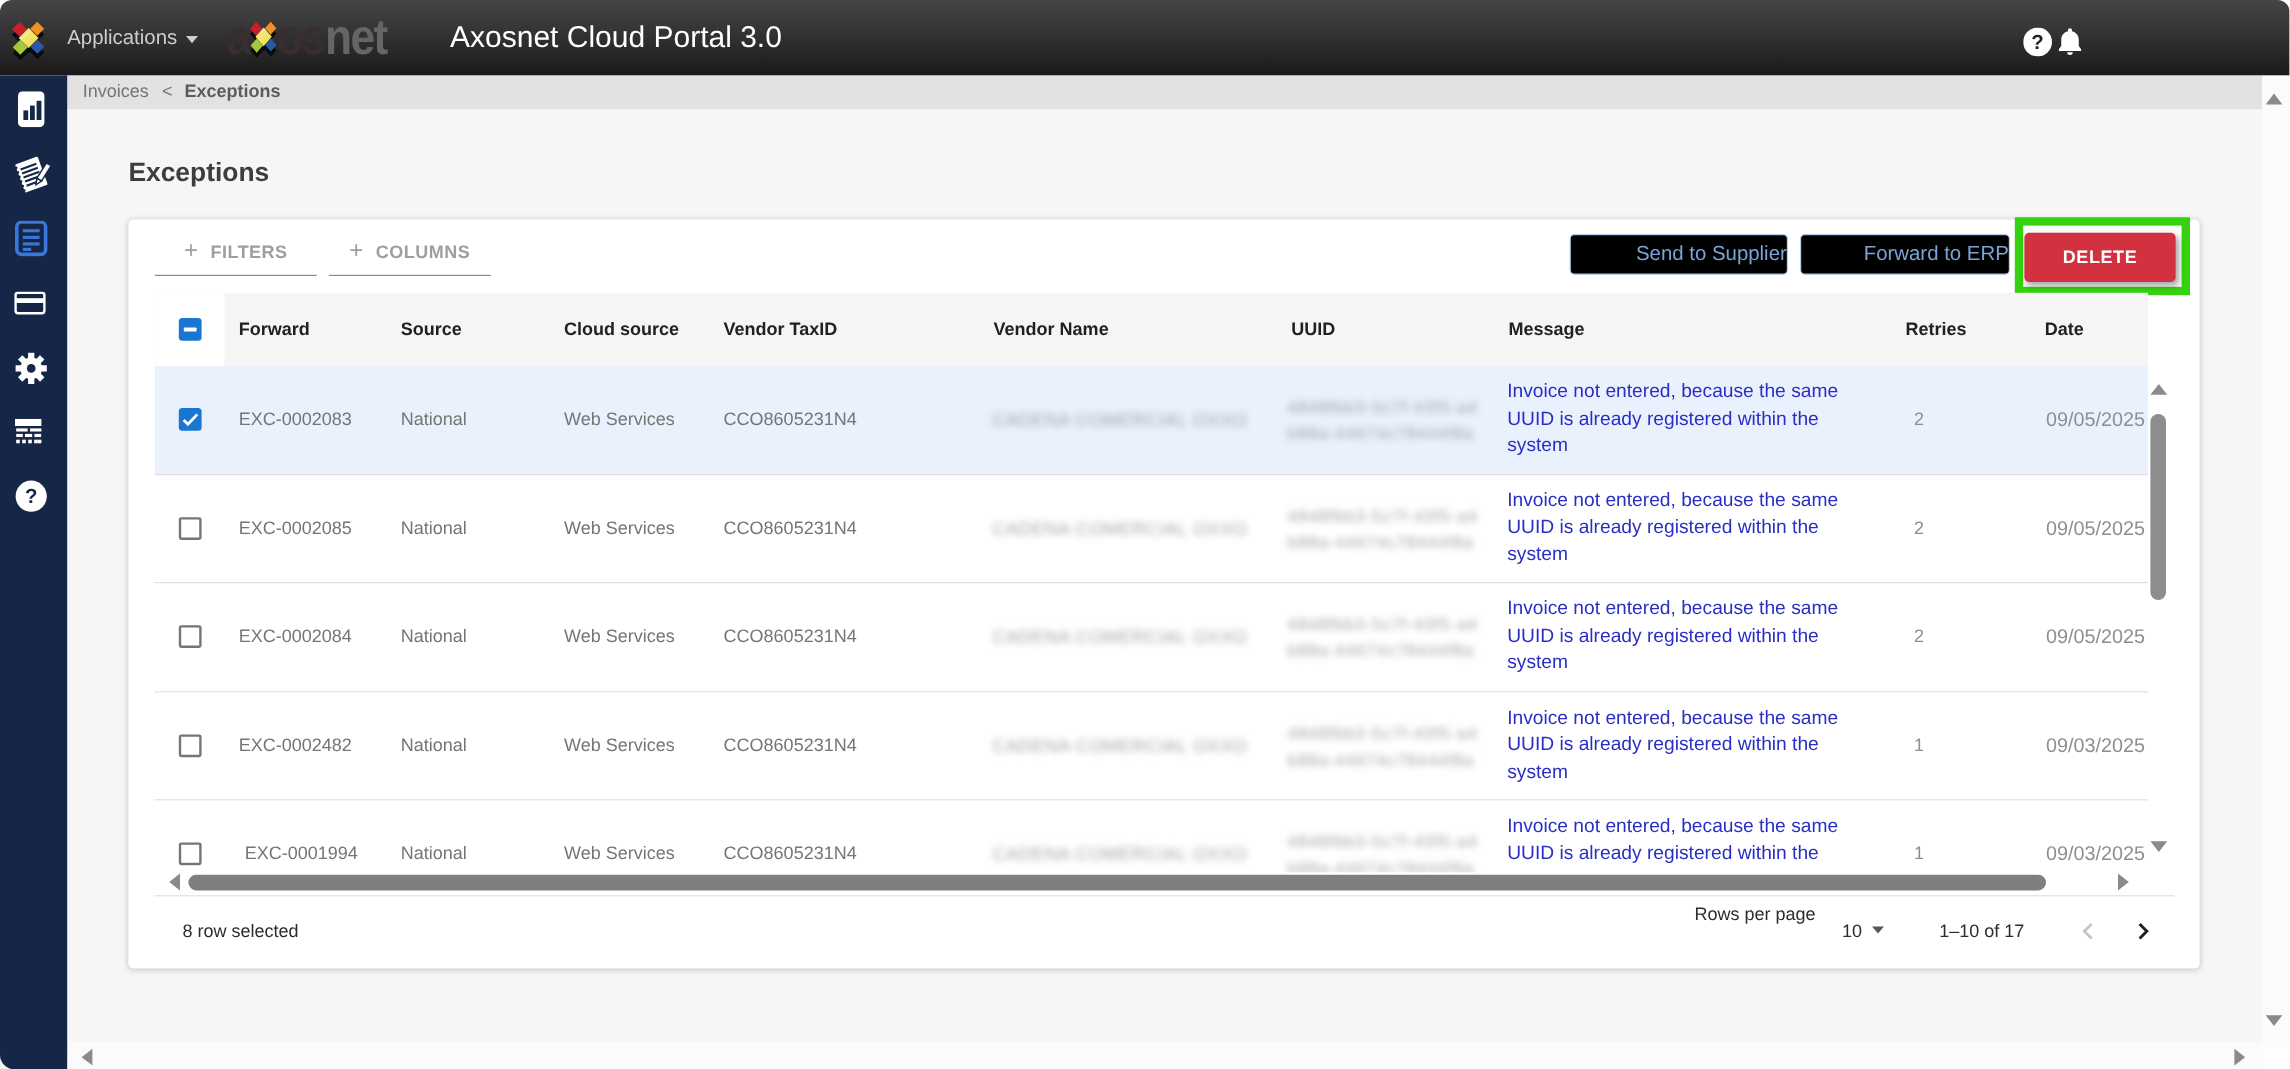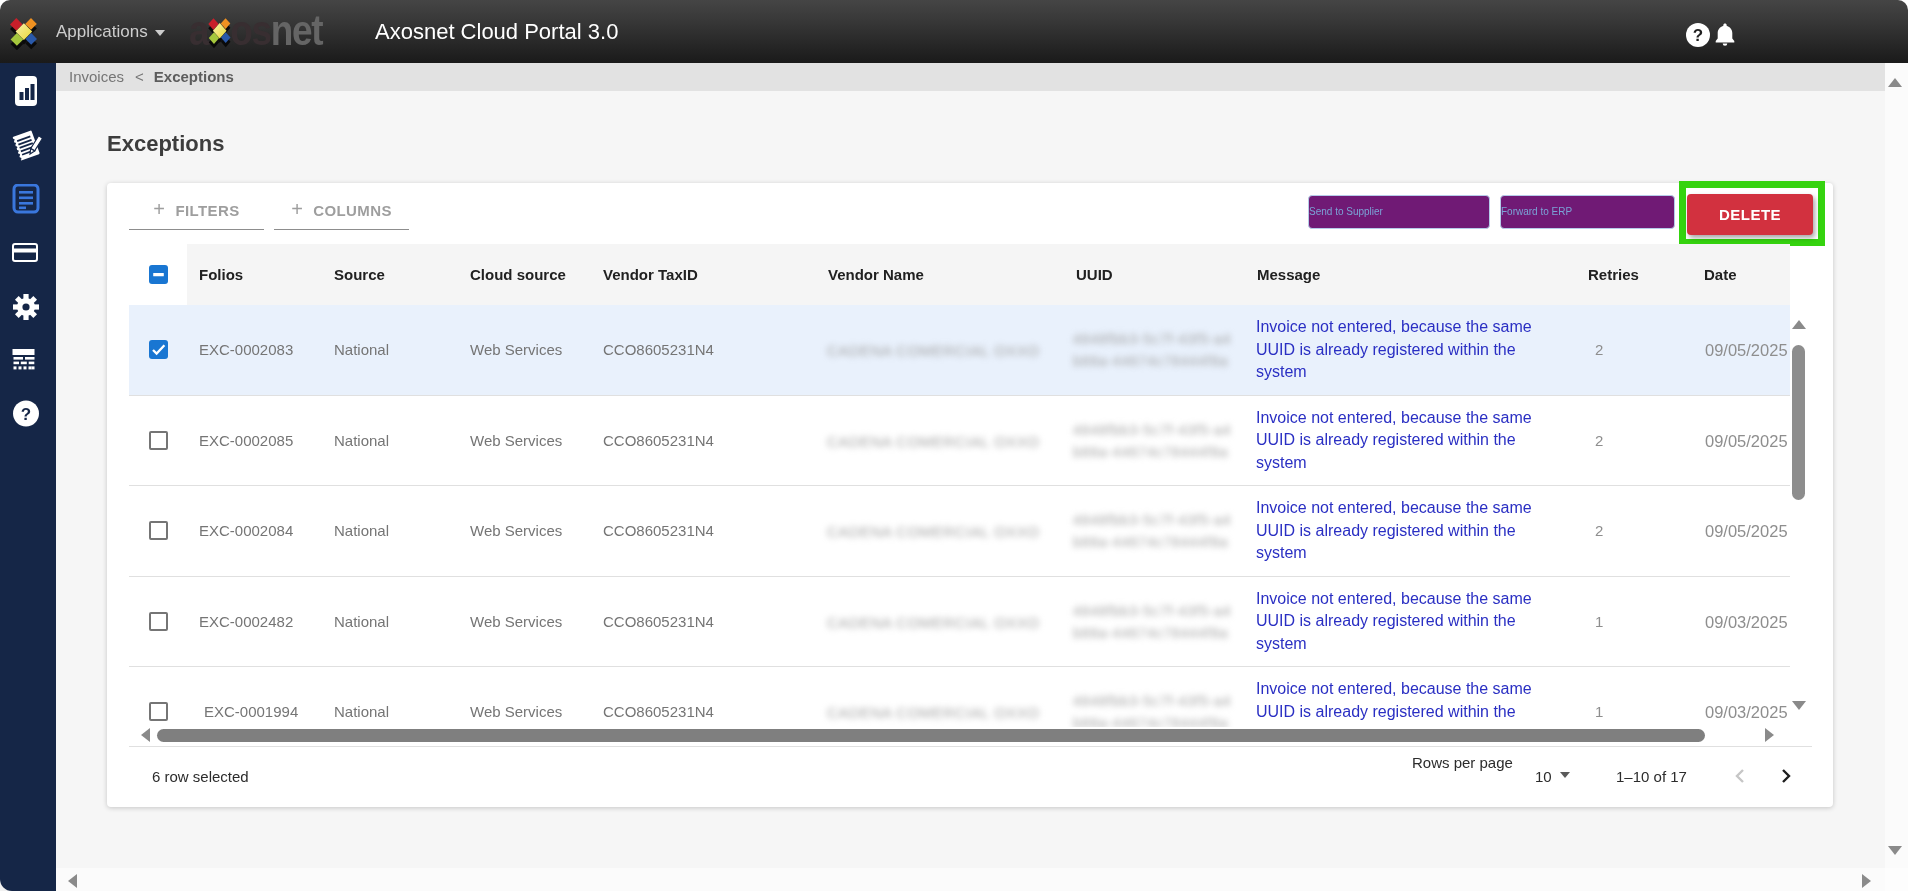--- a/index.html
+++ b/index.html
@@ -11,40 +11,40 @@
   #header {
     left:0; top:0; width:1908px; height:63px;
     background:linear-gradient(180deg,#454545 0%,#393939 30%,#252525 75%,#1a1a1a 100%);
     border-radius:10px 10px 0 0;
   }
   #appsTxt { left:56px; top:0; height:63px; line-height:63px; color:#cdcdcd; font-size:17px; }
   .caret { display:inline-block; width:0; height:0; border-left:5px solid transparent; border-right:5px solid transparent; border-top:6px solid #cdcdcd; vertical-align:middle; margin-left:7px; }
   #wm { left:189px; top:7px; font-size:42px; font-weight:bold; letter-spacing:-1.5px; transform:scaleX(.88); transform-origin:left top; }
   #wm .axos { color:#382e31; }
   #wm .net { color:#656565; }
-  #title { left:375px; top:0; height:71px; line-height:63px; color:#fff; font-size:22px; font-weight:400; }
+  #title { left:375px; top:0; height:71px; line-height:63px; color:#fff; font-size:25px; font-weight:400; }
   #user { left:1751px; top:0; height:63px; line-height:63px; color:#c3c3c3; font-size:19px; letter-spacing:-0.2px; }
 
   
   #sidebar { left:0; top:63px; width:56px; height:828px; background:#152647; border-bottom-left-radius:12px; }
   .sic { position:absolute; left:-2px; width:56px; text-align:center; }
 
   
   #crumb { left:56px; top:63px; width:1829px; height:28px; background:#e2e2e2; font-size:15px; line-height:28px; color:#757575; }
   #crumb b { color:#5c5c5c; }
 
   
   #main { left:56px; top:91px; width:1829px; height:777px; background:#f6f6f6; }
   #h1 { left:107px; top:131px; font-size:22px; font-weight:bold; color:#3d3d3d; }
   #card { left:107px; top:183px; width:1726px; height:624px; background:#fff; border-radius:4px; box-shadow:0 1px 5px rgba(0,0,0,.2); }
 
   .linkbtn { position:absolute; height:47px; border-bottom:1px solid #8d8d8d; color:#9e9e9e; font-size:15px; font-weight:bold; letter-spacing:.4px; text-align:center; line-height:52px; }
   .plus { font-weight:400; font-size:20px; margin-right:10px; }
 
-  .obtn { position:absolute; top:195px; height:34px; background:#701a75; border:1px solid #b5cce9; border-radius:4px; color:#7ba3d6; font-size:10px; text-align:left; line-height:32px; }
+  .obtn { position:absolute; top:195px; height:34px; background:#000000; border:1px solid #b5cce9; border-radius:4px; color:#7ba3d6; font-size:17px; text-align:right; line-height:32px; }
   #greenbox { left:1679px; top:181px; width:146px; height:65px; border:7px solid #35d30f; background:#fff; }
   #delbtn { left:1687px; top:194px; width:126px; height:41px; background:#d2313f; border-radius:4px; color:#fff; font-weight:bold; font-size:15px; letter-spacing:.5px; text-align:center; line-height:41px; box-shadow:2px 3px 5px rgba(0,0,0,.35); }
 
   
   #thead { left:129px; top:244px; width:1661px; height:61px; background:#f5f5f5; }
   #theadwhite { left:129px; top:244px; width:58px; height:61px; background:#fff; }
   .hcell { position:absolute; top:244px; height:61px; line-height:61px; font-weight:bold; font-size:15px; color:#212121; }
   .row { position:absolute; left:129px; width:1661px; border-bottom:1px solid #e0e0e0; }
   .cell { position:absolute; font-size:15px; color:#757575; }
   .msg { position:absolute; left:1256px; width:300px; font-size:16px; color:#2a2fc3; line-height:22.5px; }
@@ -220,21 +220,21 @@
   <div class="obtn abs" style="left:1308px;width:182px;">Send to Supplier</div>
   <div class="obtn abs" style="left:1500px;width:175px;">Forward to ERP</div>
   <div id="greenbox" class="abs"></div>
   <div id="delbtn" class="abs">DELETE</div>
 
   <div id="thead" class="abs"></div>
   <div id="theadwhite" class="abs"></div>
   <div class="cbf abs" style="top:265px"><svg width="19" height="19" viewBox="0 0 19 19">
       <rect x="4.2" y="8" width="10.6" height="3.2" fill="#fff" rx="0.5"></rect>
     </svg></div>
-  <div class="hcell" style="left:199px">Folios</div>
+  <div class="hcell" style="left:199px">Forward</div>
   <div class="hcell" style="left:334px">Source</div>
   <div class="hcell" style="left:470px">Cloud source</div>
   <div class="hcell" style="left:603px">Vendor TaxID</div>
   <div class="hcell" style="left:828px">Vendor Name</div>
   <div class="hcell" style="left:1076px">UUID</div>
   <div class="hcell" style="left:1257px">Message</div>
   <div class="hcell" style="left:1588px">Retries</div>
   <div class="hcell" style="left:1704px">Date</div>
 
   <div id="rows" class="abs" style="left:0;top:0;width:1908px;height:891px">
@@ -300,21 +300,21 @@
 
   <div id="vscroll" class="abs"></div>
   <div class="tri-up abs" style="left:1792px;top:320px"></div>
   <div id="vthumb" class="abs"></div>
   <div class="tri-down abs" style="left:1792px;top:701px"></div>
   <div class="tri-left abs" style="left:141px;top:728px"></div>
   <div id="hthumb" class="abs"></div>
   <div class="tri-right abs" style="left:1765px;top:728px"></div>
 
   <div id="cfoot" class="abs"></div>
-  <div class="foot abs" style="left:152px;top:768px">6 row selected</div>
+  <div class="foot abs" style="left:152px;top:768px">8 row selected</div>
   <div class="foot abs" style="left:1412px;top:754px">Rows per page</div>
   <div class="foot abs" style="left:1535px;top:768px">10</div>
   <div class="tri-down abs" style="left:1560px;top:772px;border-left-width:5px;border-right-width:5px;border-top-width:6px;border-top-color:#5a5a5a"></div>
   <div class="foot abs" style="left:1616px;top:768px">1–10 of 17</div>
   <svg class="abs" style="left:1734px;top:768px" width="12" height="16" viewBox="0 0 12 16">
     <path d="M9 2 L3 8 L9 14" fill="none" stroke="#c6c6c6" stroke-width="2.4"></path>
   </svg>
   <svg class="abs" style="left:1780px;top:768px" width="12" height="16" viewBox="0 0 12 16">
     <path d="M3 2 L9 8 L3 14" fill="none" stroke="#1e1e1e" stroke-width="2.4"></path>
   </svg>

